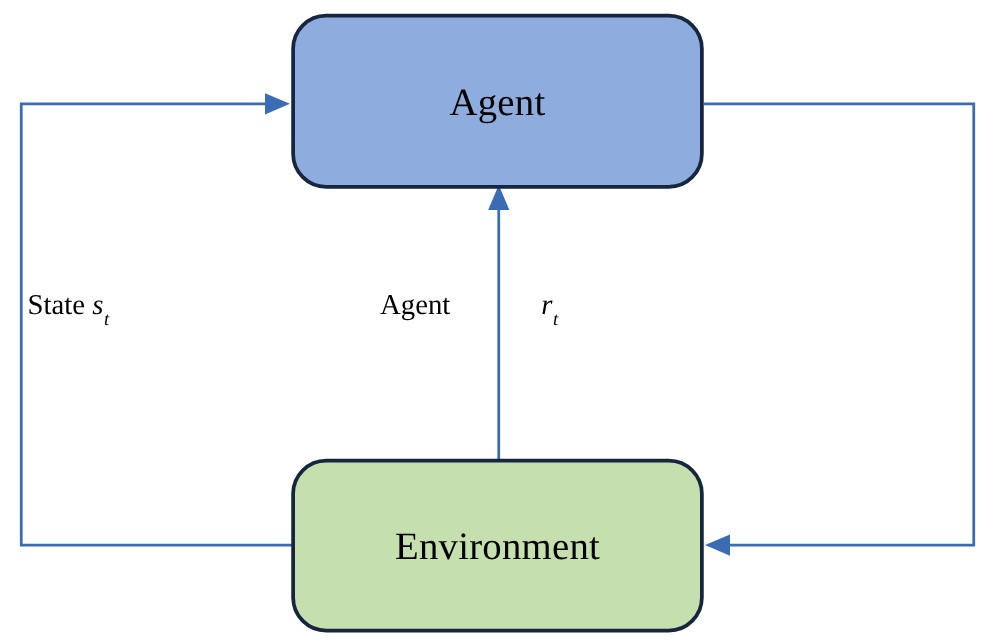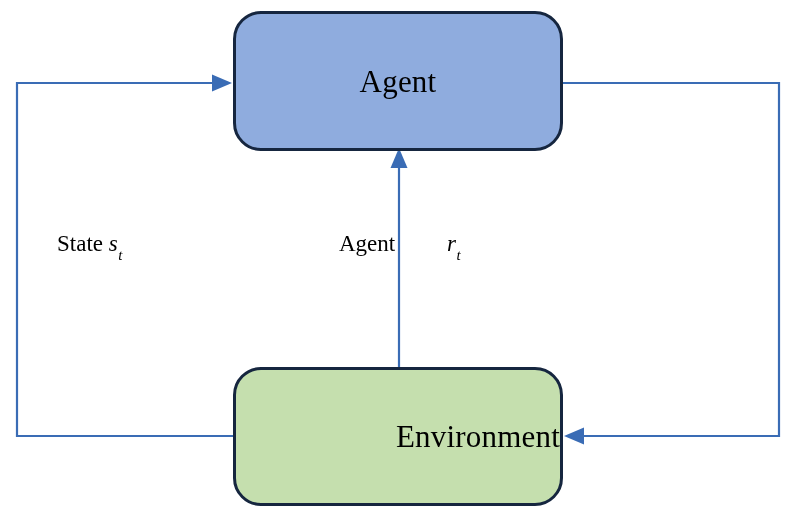--- a/index.html
+++ b/index.html
@@ -45,45 +45,43 @@
     width: 330px;
     height: 140px;
     background: #8facde;
   }
   #node-environment {
     left: 233px;
     top: 367px;
     width: 330px;
     height: 139px;
     background: #c5dfae;
-    justify-content: flex-end;
   }
   .edge-label {
     position: absolute;
     font-size: 23px;
     color: #000000;
     white-space: nowrap;
     line-height: 1;
-    margin-left: 35px;
   }
   .edge-label .sym {
     font-style: italic;
     font-size: 23px;
   }
   .edge-label .sub {
     font-style: italic;
     font-size: 15px;
     vertical-align: sub;
     position: relative;
     top: 3px;
     left: 0.5px;
   }
   #label-state { left: 22px; top: 232px; }
   #label-reward-word { left: 304px; top: 232px; }
-  #label-reward-sym { left: 412px; top: 232px; }
+  #label-reward-sym { left: 433px; top: 232px; }
   #label-action { left: 645px; top: 232px; }
 </style>
 </head>
 <body>
 
 <div id="canvas">
 
   <svg id="wires" viewBox="0 0 798 514" xmlns="http://www.w3.org/2000/svg">
 
     <path d="M 234 436 L 17 436 L 17 83 L 214 83" fill="none" stroke="#3a6cb5" stroke-width="2.2" stroke-linejoin="miter" stroke-linecap="butt"></path>

